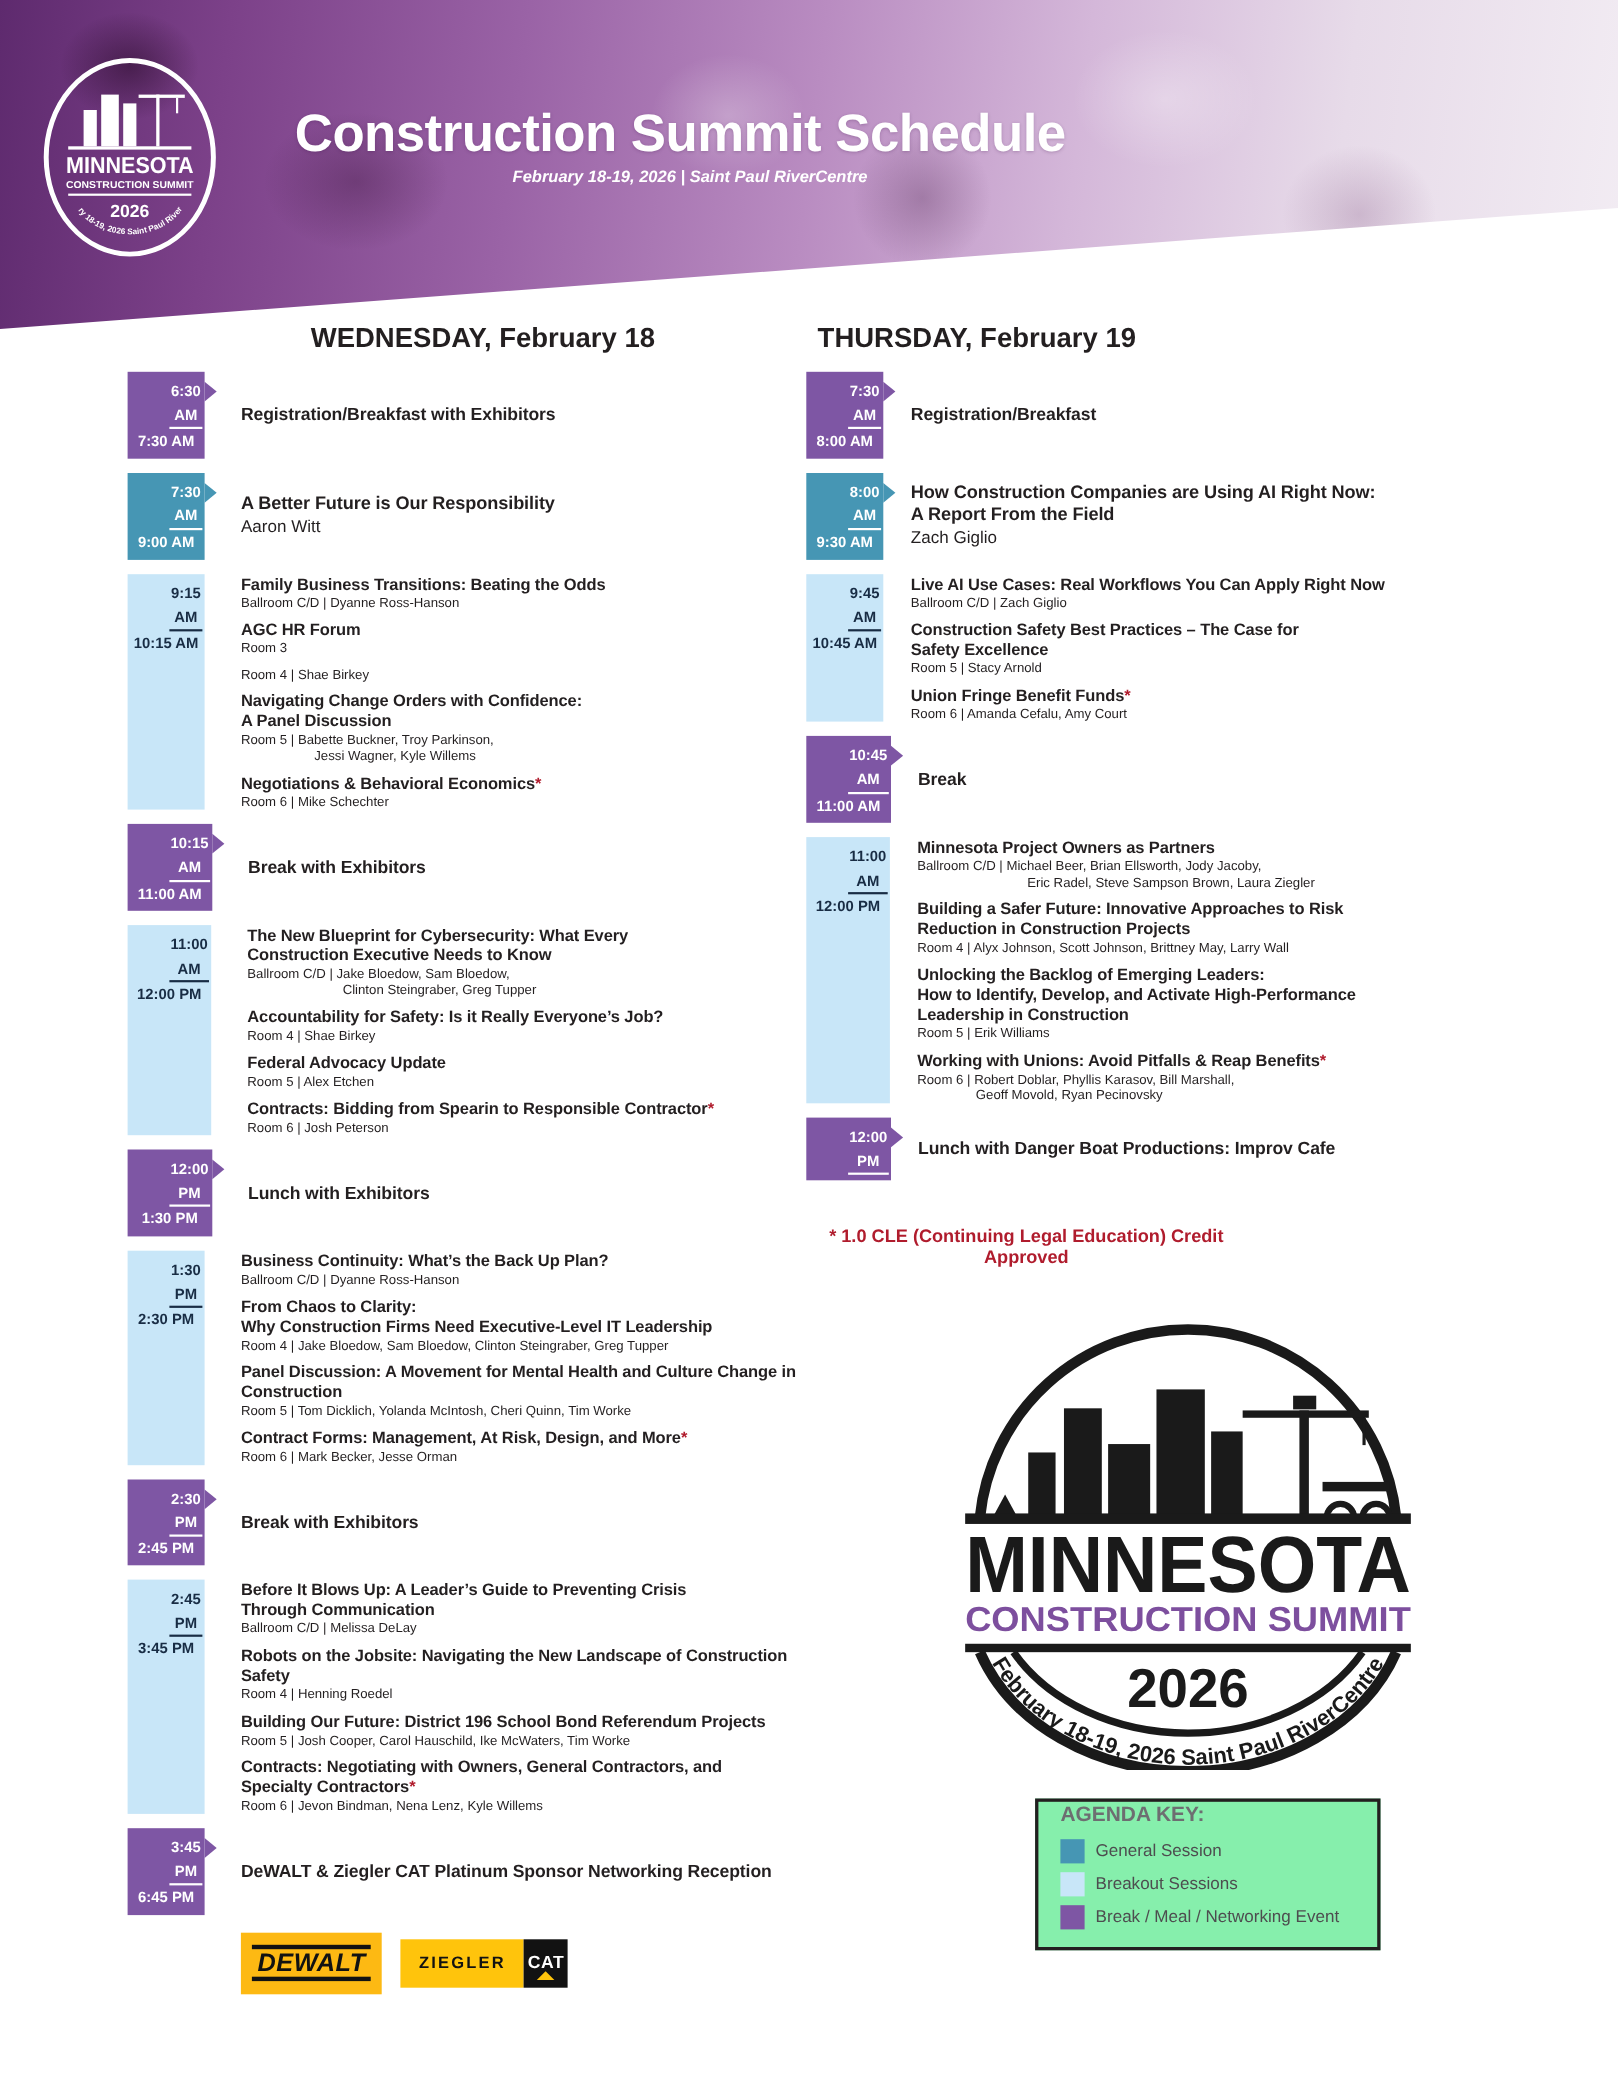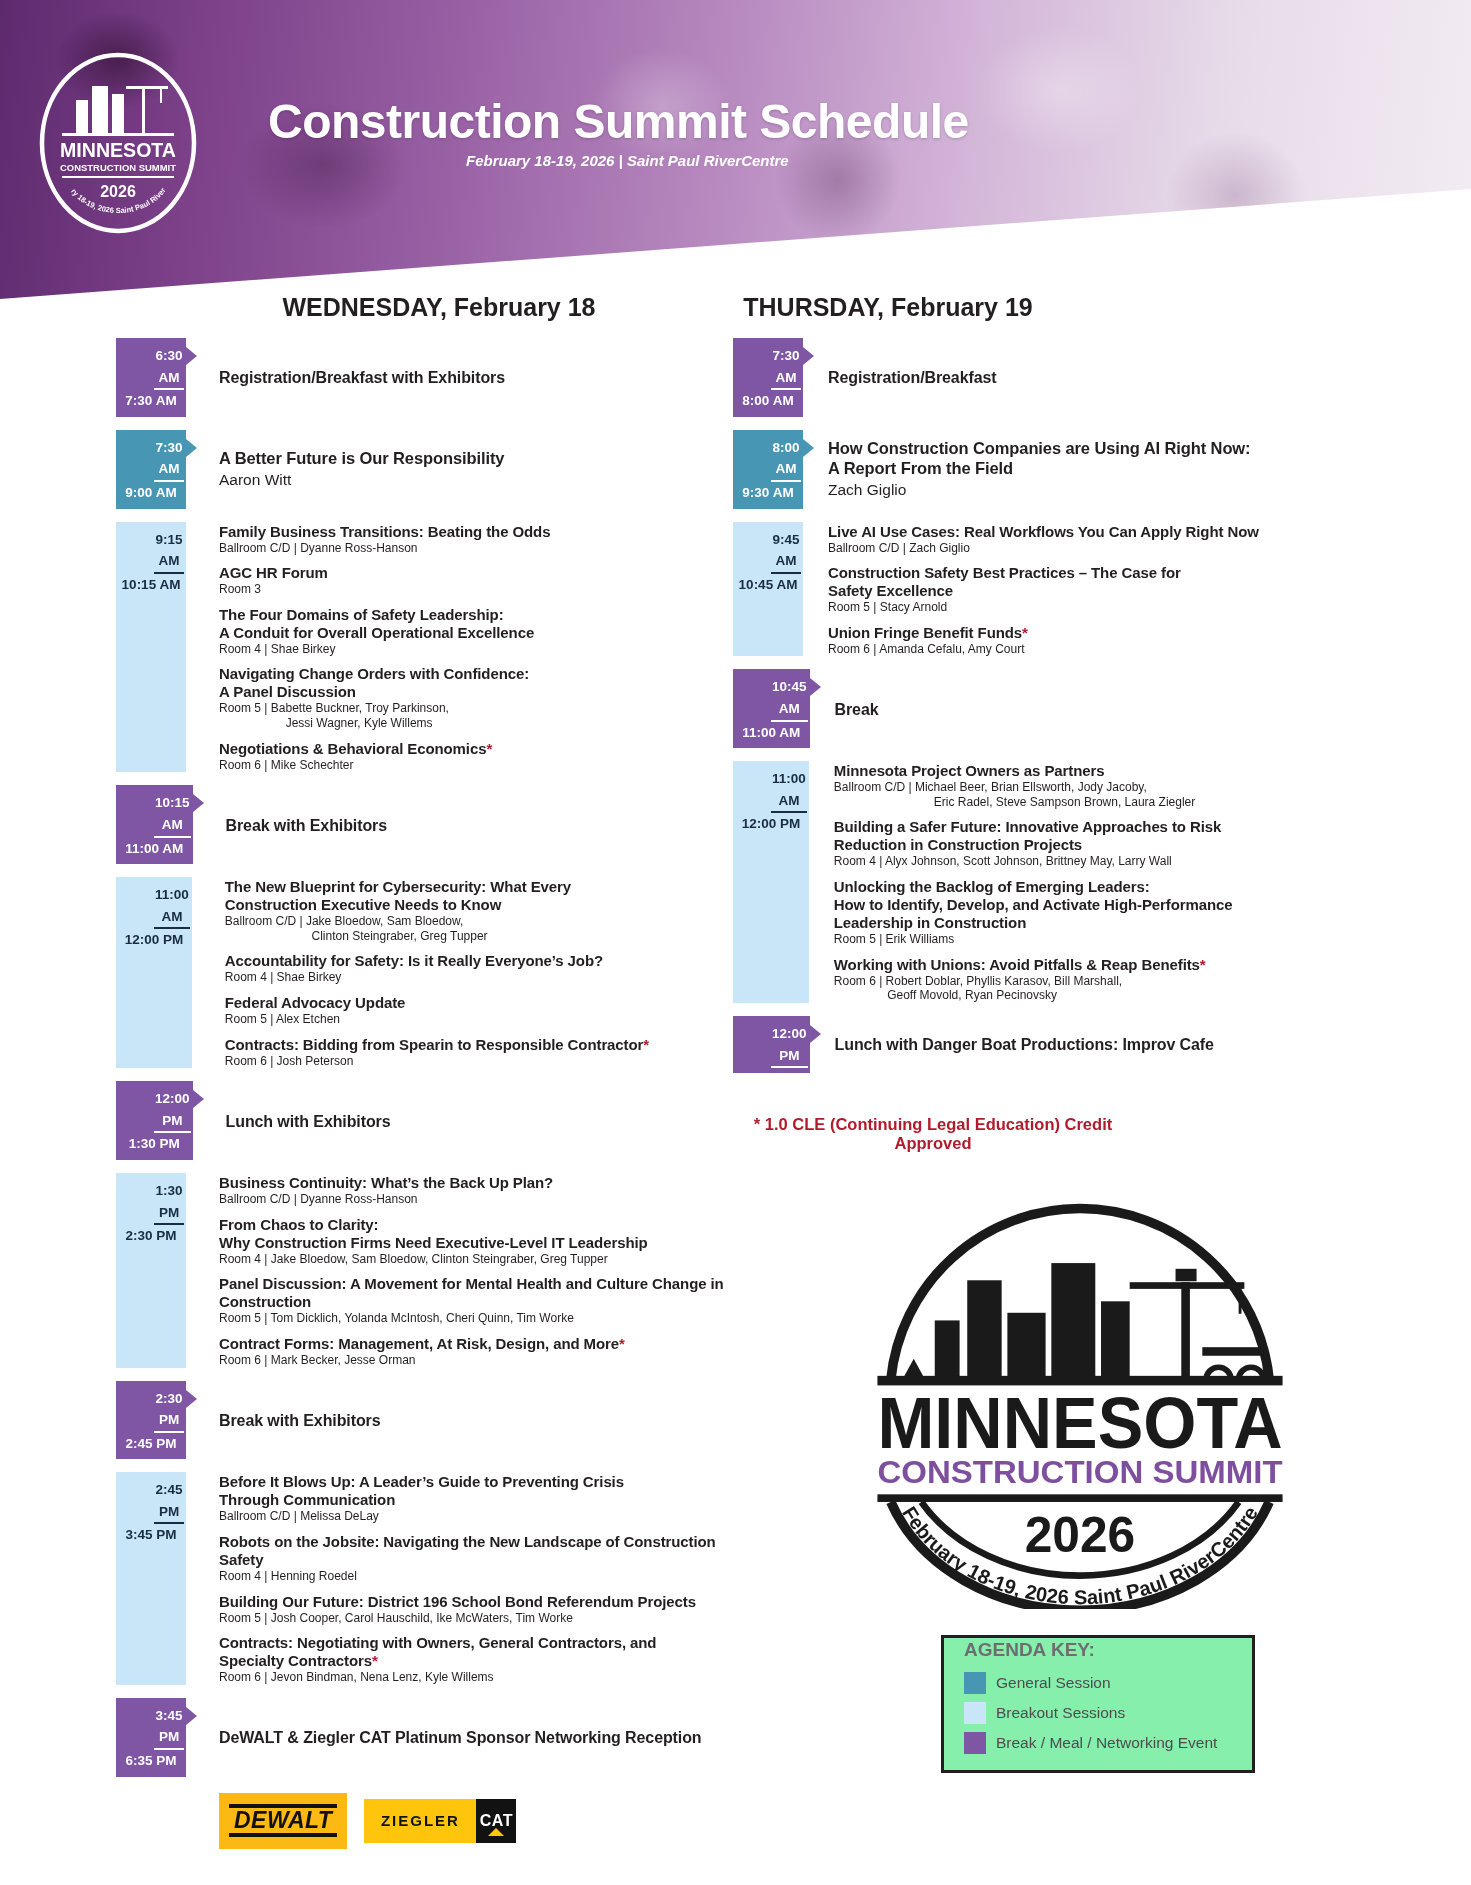--- a/index.html
+++ b/index.html
@@ -151,22 +151,20 @@
           <div class="row-content">
             <div class="session">
               <div class="s-title">Family Business Transitions: Beating the Odds</div>
               <div class="s-detail">Ballroom C/D | Dyanne Ross-Hanson</div>
             </div>
             <div class="session">
               <div class="s-title">AGC HR Forum</div>
               <div class="s-detail">Room 3</div>
             </div>
             <div class="session">
-              <div class="s-title">The Four Domains of Safety Leadership:
-A Conduit for Overall Operational Excellence</div>
               <div class="s-detail">Room 4 | Shae Birkey</div>
             </div>
             <div class="session">
               <div class="s-title">Navigating Change Orders with Confidence:
 A Panel Discussion</div>
               <div class="s-detail">Room 5 | Babette Buckner, Troy Parkinson,
 &nbsp;&nbsp;&nbsp;&nbsp;&nbsp;&nbsp;&nbsp;&nbsp;&nbsp;&nbsp;&nbsp;&nbsp;&nbsp;&nbsp;&nbsp;&nbsp;&nbsp;&nbsp;&nbsp;&nbsp;Jessi Wagner, Kyle Willems</div>
             </div>
             <div class="session">
               <div class="s-title">Negotiations &amp; Behavioral Economics<span class="ast">*</span></div>
@@ -261,21 +259,21 @@
               <div class="s-detail">Room 5 | Josh Cooper, Carol Hauschild, Ike McWaters, Tim Worke</div>
             </div>
             <div class="session">
               <div class="s-title">Contracts: Negotiating with Owners, General Contractors, and
 Specialty Contractors<span class="ast">*</span></div>
               <div class="s-detail">Room 6 | Jevon Bindman, Nena Lenz, Kyle Willems</div>
             </div>
           </div>
         </div>
         <div class="row r-break">
-          <div class="time-badge type-break"><span class="tb-start">3:45 PM</span><span class="tb-end">6:35 PM</span><i class="tb-arrow"></i></div>
+          <div class="time-badge type-break"><span class="tb-start">3:45 PM</span><span class="tb-end">6:45 PM</span><i class="tb-arrow"></i></div>
           <div class="row-content">
             <div class="session">
               <div class="s-title">DeWALT &amp; Ziegler CAT Platinum Sponsor Networking Reception</div>
             </div>
           </div>
         </div>
       </div>
     <div class="sponsors">
       <div class="dewalt">
         <span class="dw-inner">DEWALT</span>

